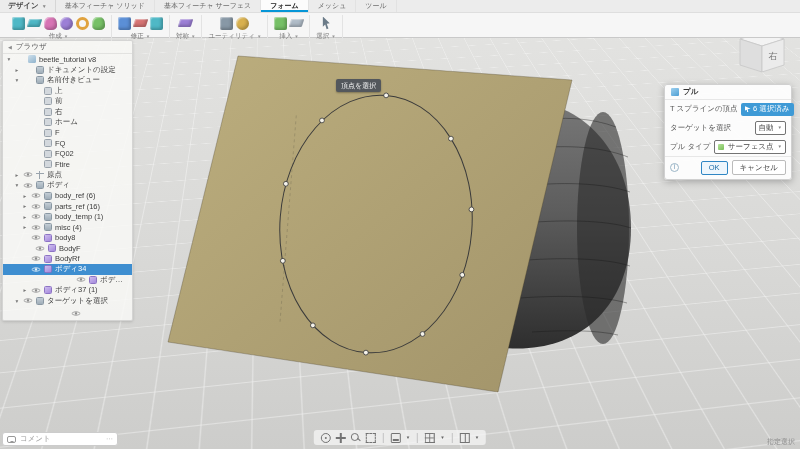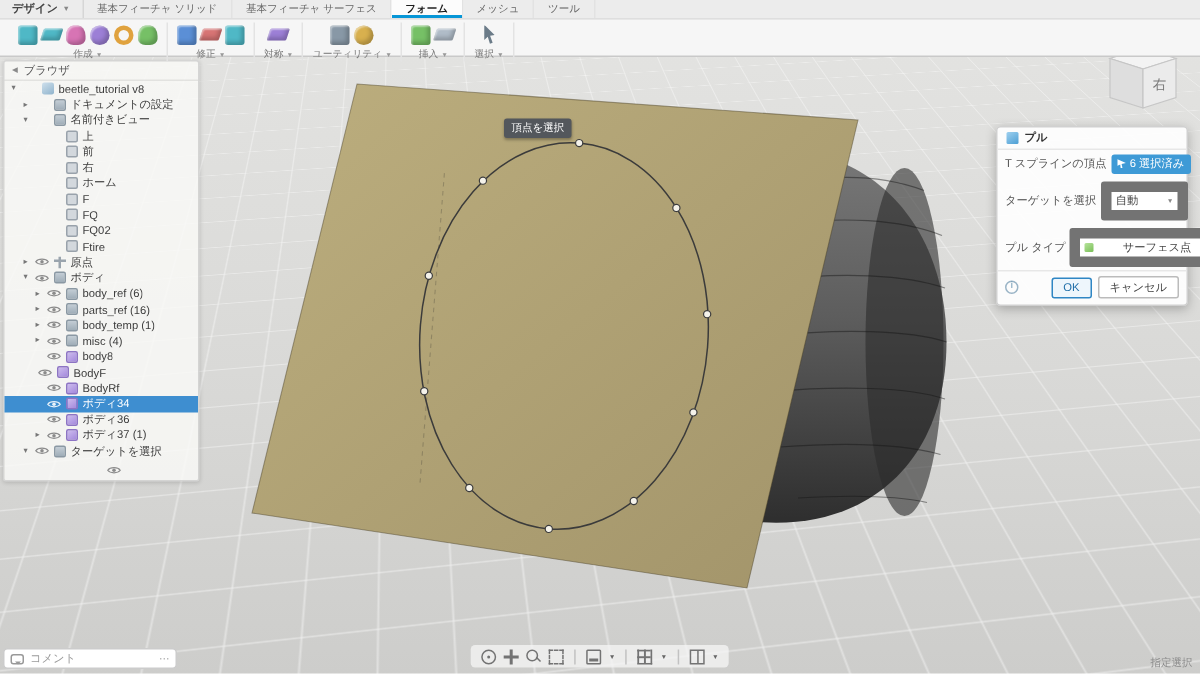--- a/index.html
+++ b/index.html
@@ -60,21 +60,21 @@
 
   
   .dialog{position:absolute;left:664px;top:84px;width:128px;z-index:25;background:rgba(253,253,253,.97);
     border:1px solid #d0d0d0;border-radius:3px;box-shadow:0 2px 7px rgba(0,0,0,.25);font-size:7.5px;color:#444}
   .dheader{display:flex;align-items:center;gap:4px;height:15px;padding:0 6px;border-bottom:1px solid #e7e7e7;font-weight:bold;color:#333}
   .dicon{width:8px;height:8px;background:linear-gradient(145deg,#9ed0ef,#4d9fd4);border-radius:1px;flex:none}
   .drow{display:flex;align-items:center;justify-content:space-between;padding:2.5px 5px;gap:3px}
   .dlabel{color:#555;white-space:nowrap}
   .chip{display:flex;align-items:center;gap:2.5px;background:#3e9ad6;color:#fff;border-radius:2px;padding:1.5px 4px;white-space:nowrap}
   .ci{width:6px;height:6px;background:#fff;clip-path:polygon(0 0,100% 45%,52% 55%,62% 100%,42% 100%,37% 62%,0 78%);flex:none}
-  .dd{display:flex;align-items:center;gap:19px;background:#fff;border:7px solid #737373;border-radius:2px;padding:1px 3px;white-space:nowrap;color:#444}
+  .dd{display:flex;align-items:center;gap:4px;background:#fff;border:1px solid #737373;border-radius:2px;padding:1px 3px;white-space:nowrap;color:#444}
   .ddcaret{font-size:4.5px;color:#888}
   .ddicon{width:6px;height:6px;background:linear-gradient(145deg,#b7e39c,#79bf58);border-radius:1px;flex:none}
   .dfooter{display:flex;align-items:center;gap:4px;padding:3px 5px 4px;border-top:1px solid #e7e7e7}
   .info{width:9px;height:9px;border:1px solid #9ab4c6;border-radius:50%;color:#6893b0;font-size:6.5px;line-height:1;display:flex;align-items:center;justify-content:center;flex:none}
   .btn{border:1px solid #bbb;background:#fff;border-radius:2px;padding:1.5px 7px;font-size:7.5px;color:#444;white-space:nowrap;cursor:pointer}
   .btn.ok{margin-left:auto;border-color:#2f86c4;color:#1f6ea8;background:#eef6fc}
 
   
   .viewcube{position:absolute;left:726px;top:26px;width:66px;height:62px;z-index:15}
   .homeicon{position:absolute;left:0;top:3px;font-size:9px;color:#909090;line-height:1}
@@ -380,21 +380,21 @@
           <span class="arr"></span>
           <span class="eye">
             <svg viewBox="0 0 12 8" width="10" height="7">
               <path d="M1,4 C3,1.3 9,1.3 11,4 C9,6.7 3,6.7 1,4 Z" fill="none" stroke="currentColor" stroke-width="1"></path>
               <circle cx="6" cy="4" r="1.4" fill="currentColor"></circle>
             </svg>
           </span>
           <span class="ticon body"></span>
           <span class="tlabel">body8</span>
         </div>
-        <div class="trow" style="padding-left: 13px;">
+        <div class="trow" style="padding-left: 23px;">
           <span class="arr"></span>
           <span class="eye">
             <svg viewBox="0 0 12 8" width="10" height="7">
               <path d="M1,4 C3,1.3 9,1.3 11,4 C9,6.7 3,6.7 1,4 Z" fill="none" stroke="currentColor" stroke-width="1"></path>
               <circle cx="6" cy="4" r="1.4" fill="currentColor"></circle>
             </svg>
           </span>
           <span class="ticon body"></span>
           <span class="tlabel">BodyF</span>
         </div>
@@ -413,21 +413,21 @@
           <span class="arr"></span>
           <span class="eye">
             <svg viewBox="0 0 12 8" width="10" height="7">
               <path d="M1,4 C3,1.3 9,1.3 11,4 C9,6.7 3,6.7 1,4 Z" fill="none" stroke="currentColor" stroke-width="1"></path>
               <circle cx="6" cy="4" r="1.4" fill="currentColor"></circle>
             </svg>
           </span>
           <span class="ticon body"></span>
           <span class="tlabel">ボディ34</span>
         </div>
-        <div class="trow" style="padding-left: 19px;">
+        <div class="trow" style="padding-left: 36px; margin-left: 28px;">
           <span class="arr"></span>
           <span class="eye">
             <svg viewBox="0 0 12 8" width="10" height="7">
               <path d="M1,4 C3,1.3 9,1.3 11,4 C9,6.7 3,6.7 1,4 Z" fill="none" stroke="currentColor" stroke-width="1"></path>
               <circle cx="6" cy="4" r="1.4" fill="currentColor"></circle>
             </svg>
           </span>
           <span class="ticon body"></span>
           <span class="tlabel">ボディ36</span>
         </div>

